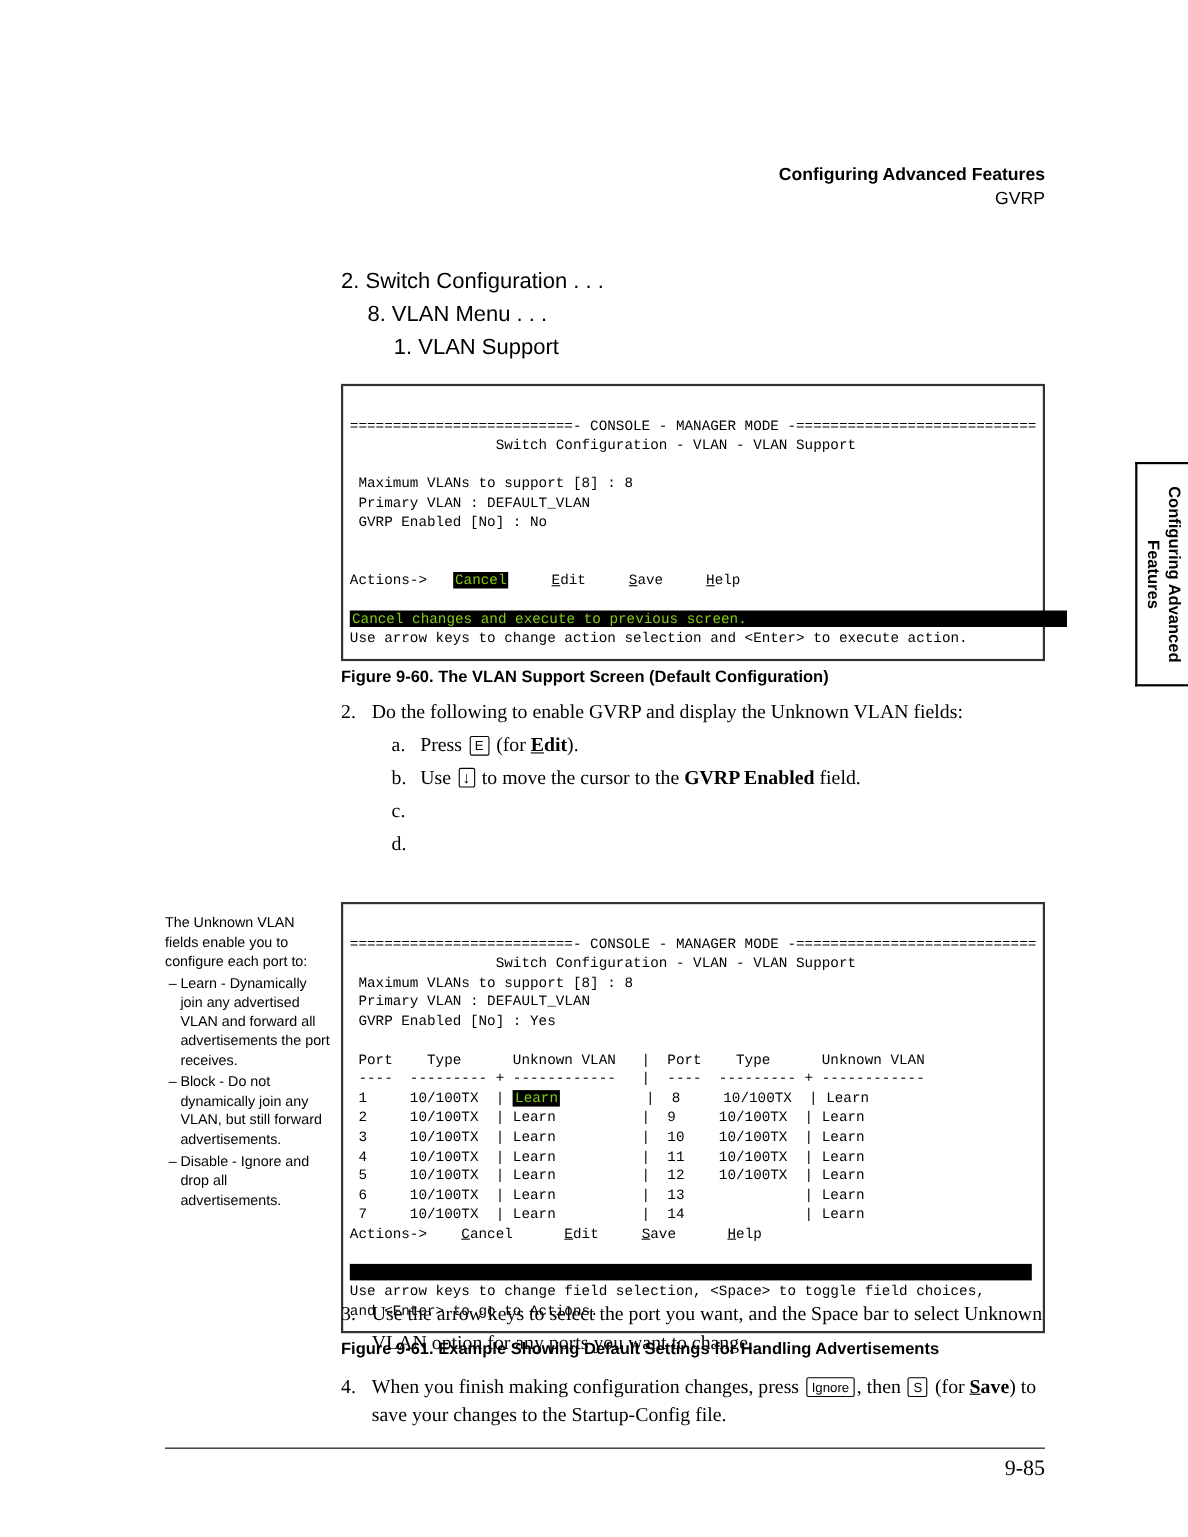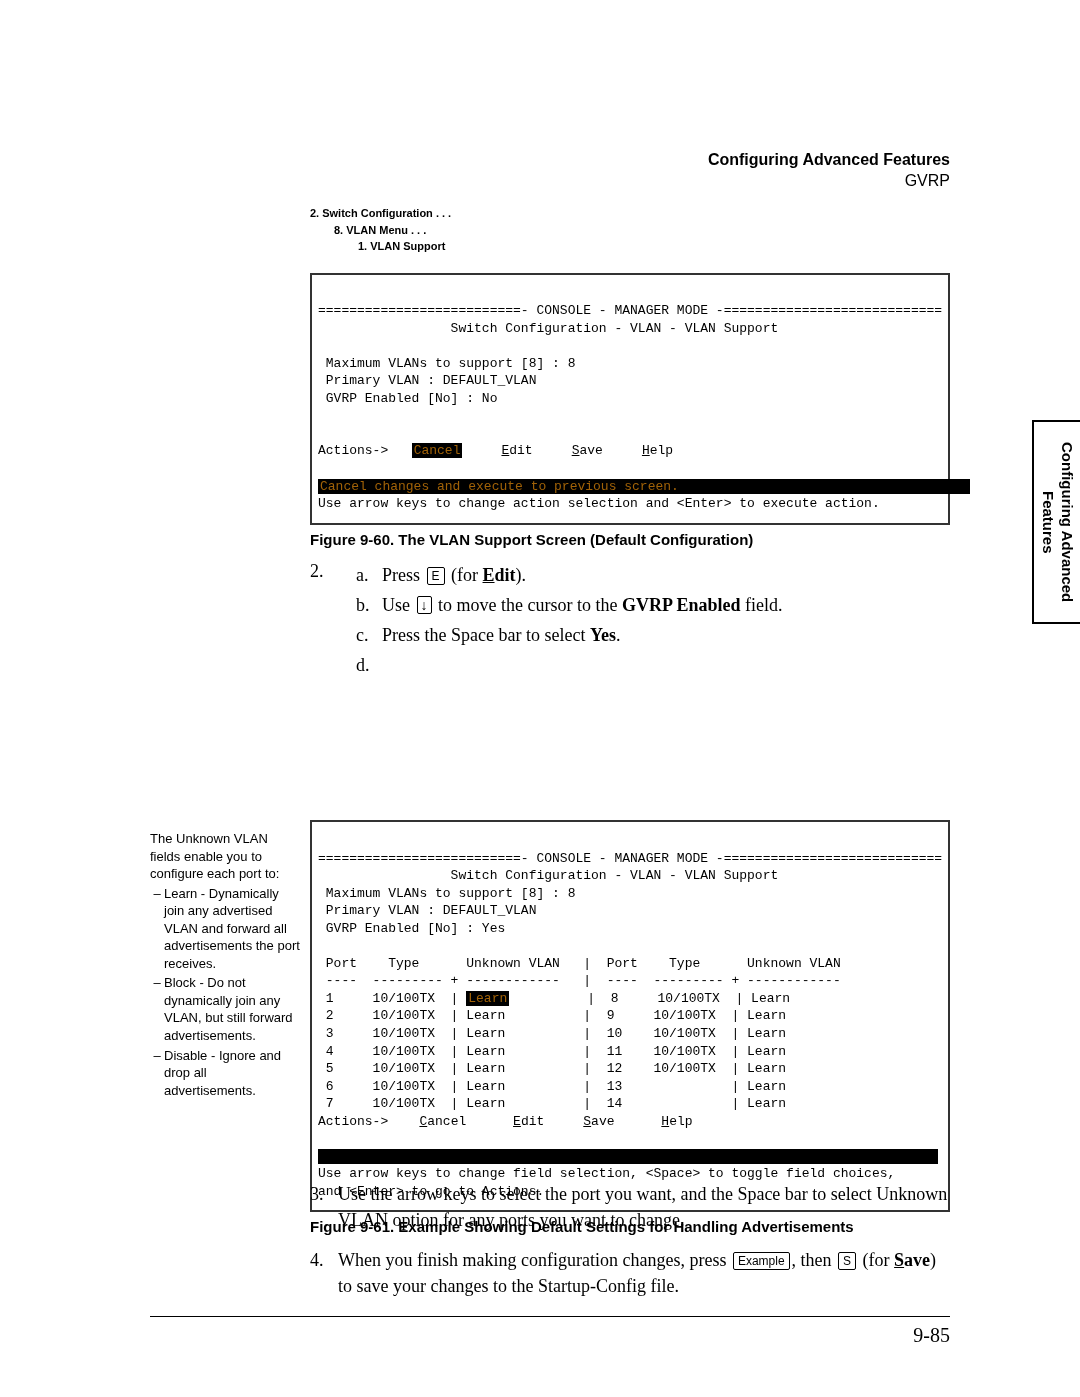--- a/index.html
+++ b/index.html
@@ -27,40 +27,41 @@
   }
   .header-right .h-title { font-weight: bold; }
   .content {
     position: absolute;
     top: 205px;
     left: 310px;
     right: 130px;
   }
   .menu-path {
     font-family: Helvetica, Arial, sans-serif;
-    font-weight: bold;
-    font-size: 11px;
+    font-weight: normal;
+    font-size: 20px;
     line-height: 1.5;
+    margin-top: 36px;
   }
   .ind1 { margin-left: 24px; }
   .ind2 { margin-left: 48px; }
 
   
   .console {
     border: 2px solid #333;
     padding: 10px 6px 10px 6px;
     font-family: "Courier New", monospace;
     font-size: 13px;
     line-height: 1.35;
     white-space: pre;
     margin-top: 18px;
   }
   .inv {
     background: #000;
-    color: #a16207;
+    color: #84cc16;
     display: inline;
     padding: 0 2px;
   }
   .ul { text-decoration: underline; }
 
   .figcaption {
     font-family: Helvetica, Arial, sans-serif;
     font-weight: bold;
     font-size: 15px;
     margin-top: 6px;
@@ -191,37 +192,35 @@
 
 <span class="inv">Cancel changes and execute to previous screen.                                     </span>
 <span>Use arrow keys to change action selection and &lt;Enter&gt; to execute action.</span></div>
 
     <div class="figcaption">Figure 9-60.  The VLAN Support Screen (Default Configuration)</div>
 
     <div class="body-text">
       <div class="step">
         <div class="step-num">2.</div>
         <div class="step-body">
+          <span>Do the following to enable GVRP and display the Unknown VLAN fields:</span>
           <div class="substep">
             <div class="sub-letter">a.</div>
             <div>
               <span>Press </span><span class="keybox">E</span><span> (for </span><b class="ul">E</b><b>dit</b><span>).</span>
             </div>
           </div>
           <div class="substep">
             <div class="sub-letter">b.</div>
             <div>
               <span>Use </span><span class="keybox arrow">↓</span><span> to move the cursor to the </span><b>GVRP Enabled</b><span> field.</span>
             </div>
           </div>
           <div class="substep">
             <div class="sub-letter">c.</div>
-            <div>
-              <span>Press the Space bar to select </span><b>Yes</b><span>.</span>
-            </div>
           </div>
           <div class="substep">
             <div class="sub-letter">d.</div>
           </div>
         </div>
       </div>
     </div>
   </div>
 
   <div class="sidenote">
@@ -267,21 +266,21 @@
   </div>
 
   <div class="below-fig2 body-text">
     <div class="step">
       <div class="step-num">3.</div>
       <div class="step-body">Use the arrow keys to select the port you want, and the Space bar to select Unknown VLAN option for any ports you want to change.</div>
     </div>
     <div class="step" style="margin-top:14px">
       <div class="step-num">4.</div>
       <div class="step-body">
-        <span>When you finish making configuration changes, press </span><span class="keybox">Example</span><span>, then </span><span class="keybox">S</span><span> (for </span><b class="ul">S</b><b>ave</b><span>) to save your changes to the Startup-Config file.</span>
+        <span>When you finish making configuration changes, press </span><span class="keybox">Ignore</span><span>, then </span><span class="keybox">S</span><span> (for </span><b class="ul">S</b><b>ave</b><span>) to save your changes to the Startup-Config file.</span>
       </div>
     </div>
   </div>
 
   <div class="footer-rule"></div>
   <div class="page-num">9-85</div>
 
 </div>
 
 </body></html>

